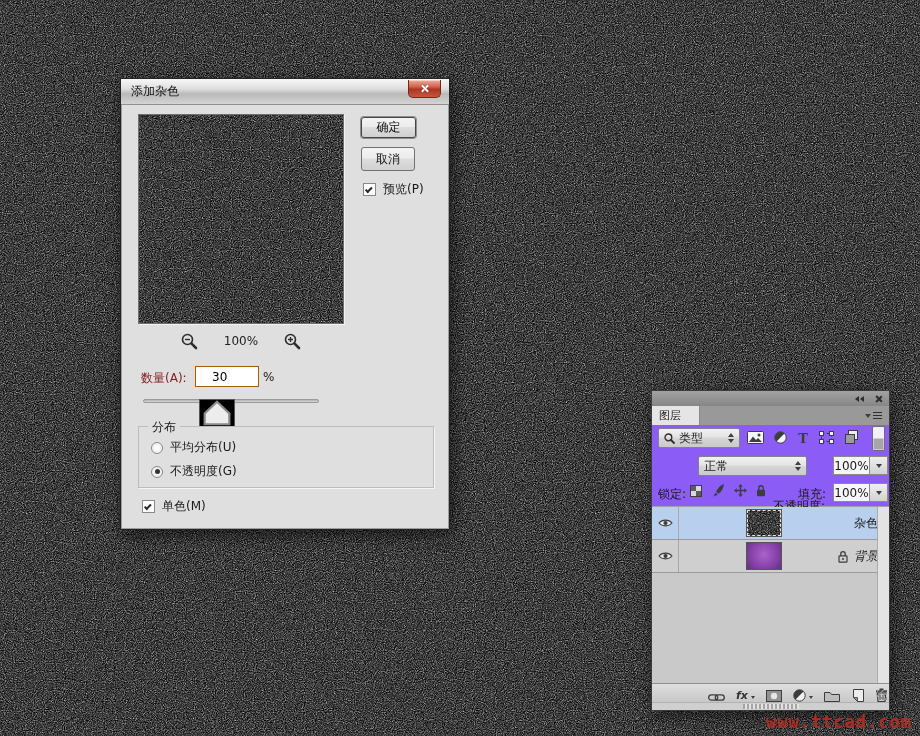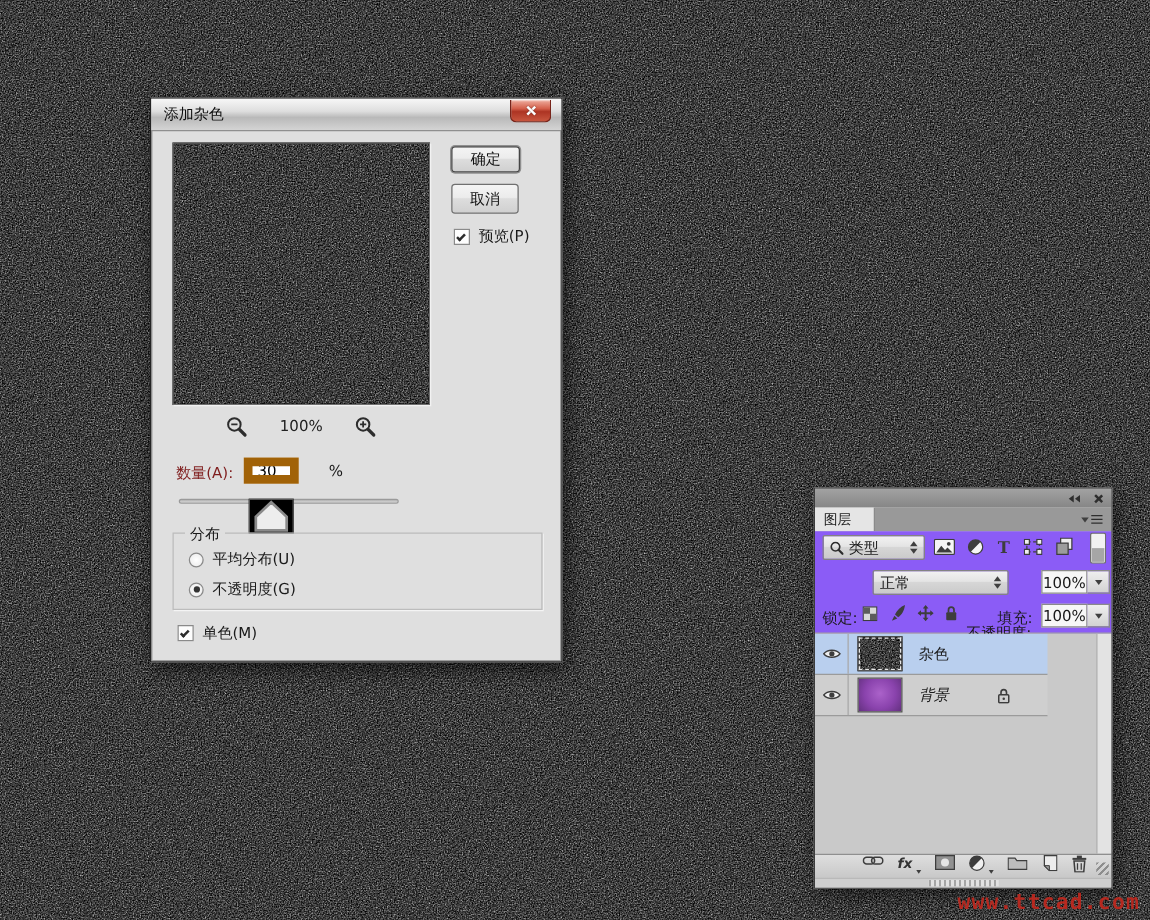--- a/index.html
+++ b/index.html
@@ -36,21 +36,21 @@
   .xmark::before,.xmark::after { content:""; position:absolute; left:4px; top:0; width:2px; height:9px; background:#fff; box-shadow:0 0 1px #5a150d; }
   .xmark::before { transform:rotate(45deg);} .xmark::after { transform:rotate(-45deg);}
 
   .preview-box { position:absolute; left:17px; top:35px; width:206px; height:210px; background:#000; border:1px solid #6f6f6f; box-shadow:1px 1px 0 #f2f2f2; overflow:hidden; }
   .preview-box svg { display:block; }
 
   .zoom-row { position:absolute; left:17px; top:251px; width:206px; height:22px; display:flex; align-items:center; justify-content:center; gap:22px; }
   .zoom-label { font-size:12px; color:#222; min-width:42px; text-align:center; }
 
   .amount-label { position:absolute; left:20px; top:291px; color:#7f1d1d; }
-  .amount-input { position:absolute; left:74px; top:287px; width:44px; height:21px; border:7px solid #a16207; background:#fff; font-size:12px; padding:0 4px; font-family:inherit; }
+  .amount-input { position:absolute; left:74px; top:287px; width:64px; height:21px; border:1px solid #a16207; background:#fff; font-size:12px; padding:0 16px; font-family:inherit; }
   .percent-label { position:absolute; left:142px; top:291px; }
 
   .slider { position:absolute; left:22px; top:318px; width:176px; height:14px; }
   .slider .track { position:absolute; left:0; right:0; top:2px; height:4px; border-radius:3px; background:linear-gradient(#b2b2b2,#d9d9d9); border:1px solid #9a9a9a; }
   .slider .thumb { position:absolute; left:49px; top:2px; }
 
   .groupbox { position:absolute; left:17px; top:347px; width:296px; height:62px; border:1px solid #bcbcbc; box-shadow:1px 1px 0 #f4f4f4; }
   .groupbox .legend { position:absolute; top:-8px; left:9px; background:#dfdfdf; padding:0 4px; font-size:12px; }
   .radio-row { position:absolute; left:12px; display:flex; align-items:center; gap:7px; }
 
@@ -85,33 +85,33 @@
   .val-box { position:absolute; width:37px; height:19px; border:1px solid #8a8a8a; background:#f7f7f7; display:flex; align-items:center; justify-content:center; font-size:12px; }
   .arrow-btn { position:absolute; width:18px; height:19px; border:1px solid #8a8a8a; border-left:none; background:linear-gradient(#efefef,#d2d2d2); display:flex; align-items:center; justify-content:center; }
   .op-box { left:181px; top:31px; } .op-arrow { left:218px; top:31px; }
   .lock-label { position:absolute; left:6px; top:61px; }
   .lock-icons { position:absolute; left:38px; top:59px; display:flex; align-items:center; gap:9px; }
   .fill-label { position:absolute; left:146px; top:61px; }
   .fill-box { left:181px; top:58px; } .fill-arrow { left:218px; top:58px; }
 
   .p-list { position:relative; flex:1; background:#c9c9c9; overflow:hidden; }
   .scroll-strip { position:absolute; right:0; top:0; bottom:0; width:12px; background:#e3e3e3; border-left:1px solid #ababab; }
-  .layer-row { position:relative; height:33px; border-bottom:1px solid #9b9b9b; display:flex; align-items:center; width:186px; }
+  .layer-row { position:relative; height:33px; border-bottom:1px solid #9b9b9b; display:flex; align-items:center; width:226px;justify-content:space-between; }
   .layer-row.selected { background:#b9cfee; }
   .layer-row.plain { background:#cfcfcf; }
   .eye-cell { width:27px; align-self:stretch; border-right:1px solid #a8a8a8; display:flex; align-items:center; justify-content:center; flex:none; }
   .thumb { width:36px; height:28px; margin-left:7px; border:1px solid #555; background:#000; overflow:hidden; flex:none; }
   .thumb.sel-marks { outline:1px dashed #e6e6e6; outline-offset:-2px; }
   .thumb.purple { background:radial-gradient(circle at 50% 45%, #ab62ca 0%, #8a43ad 55%, #63307f 100%); }
   .layer-name { margin-left:13px; font-size:12px; }
   .layer-name.italic { font-style:italic; }
   .layer-lock { position:absolute; right:30px; top:10px; }
 
   .p-footer { height:19px; flex:none; border-top:1px solid #8f8f8f; background:linear-gradient(#dedede,#c8c8c8);
-    display:flex; align-items:flex-start; gap:11px; padding-left:38px; position:relative; }
+    display:flex; align-items:flex-end; gap:11px; padding-left:56px; position:relative; }
   .fx-text { font-size:11px; font-style:italic; font-weight:bold; color:#333; }
   .mini-down { width:0; height:0; border-left:2.5px solid transparent; border-right:2.5px solid transparent; border-top:3.5px solid #3f3f3f; align-self:flex-end; margin:0 0 3px -8px; }
   .grip { position:absolute; right:2px; bottom:2px; width:10px; height:10px;
     background:repeating-linear-gradient(135deg,#8d8d8d 0 1.5px,transparent 1.5px 4px); }
   .p-bottom { height:8px; flex:none; background:#cfcfcf; border-top:1px solid #b2b2b2; display:flex; align-items:center; justify-content:center; }
   .drag-ridge { width:56px; height:5px; background:repeating-linear-gradient(90deg,#a5a5a5 0 2px,#e2e2e2 2px 4px); }
 
   .watermark { position:absolute; right:8px; bottom:4px; font-family:"DejaVu Sans Mono","Liberation Mono",monospace;
     font-weight:bold; font-size:17px; color:#c1281e; letter-spacing:1px; opacity:.92; }
 </style>

